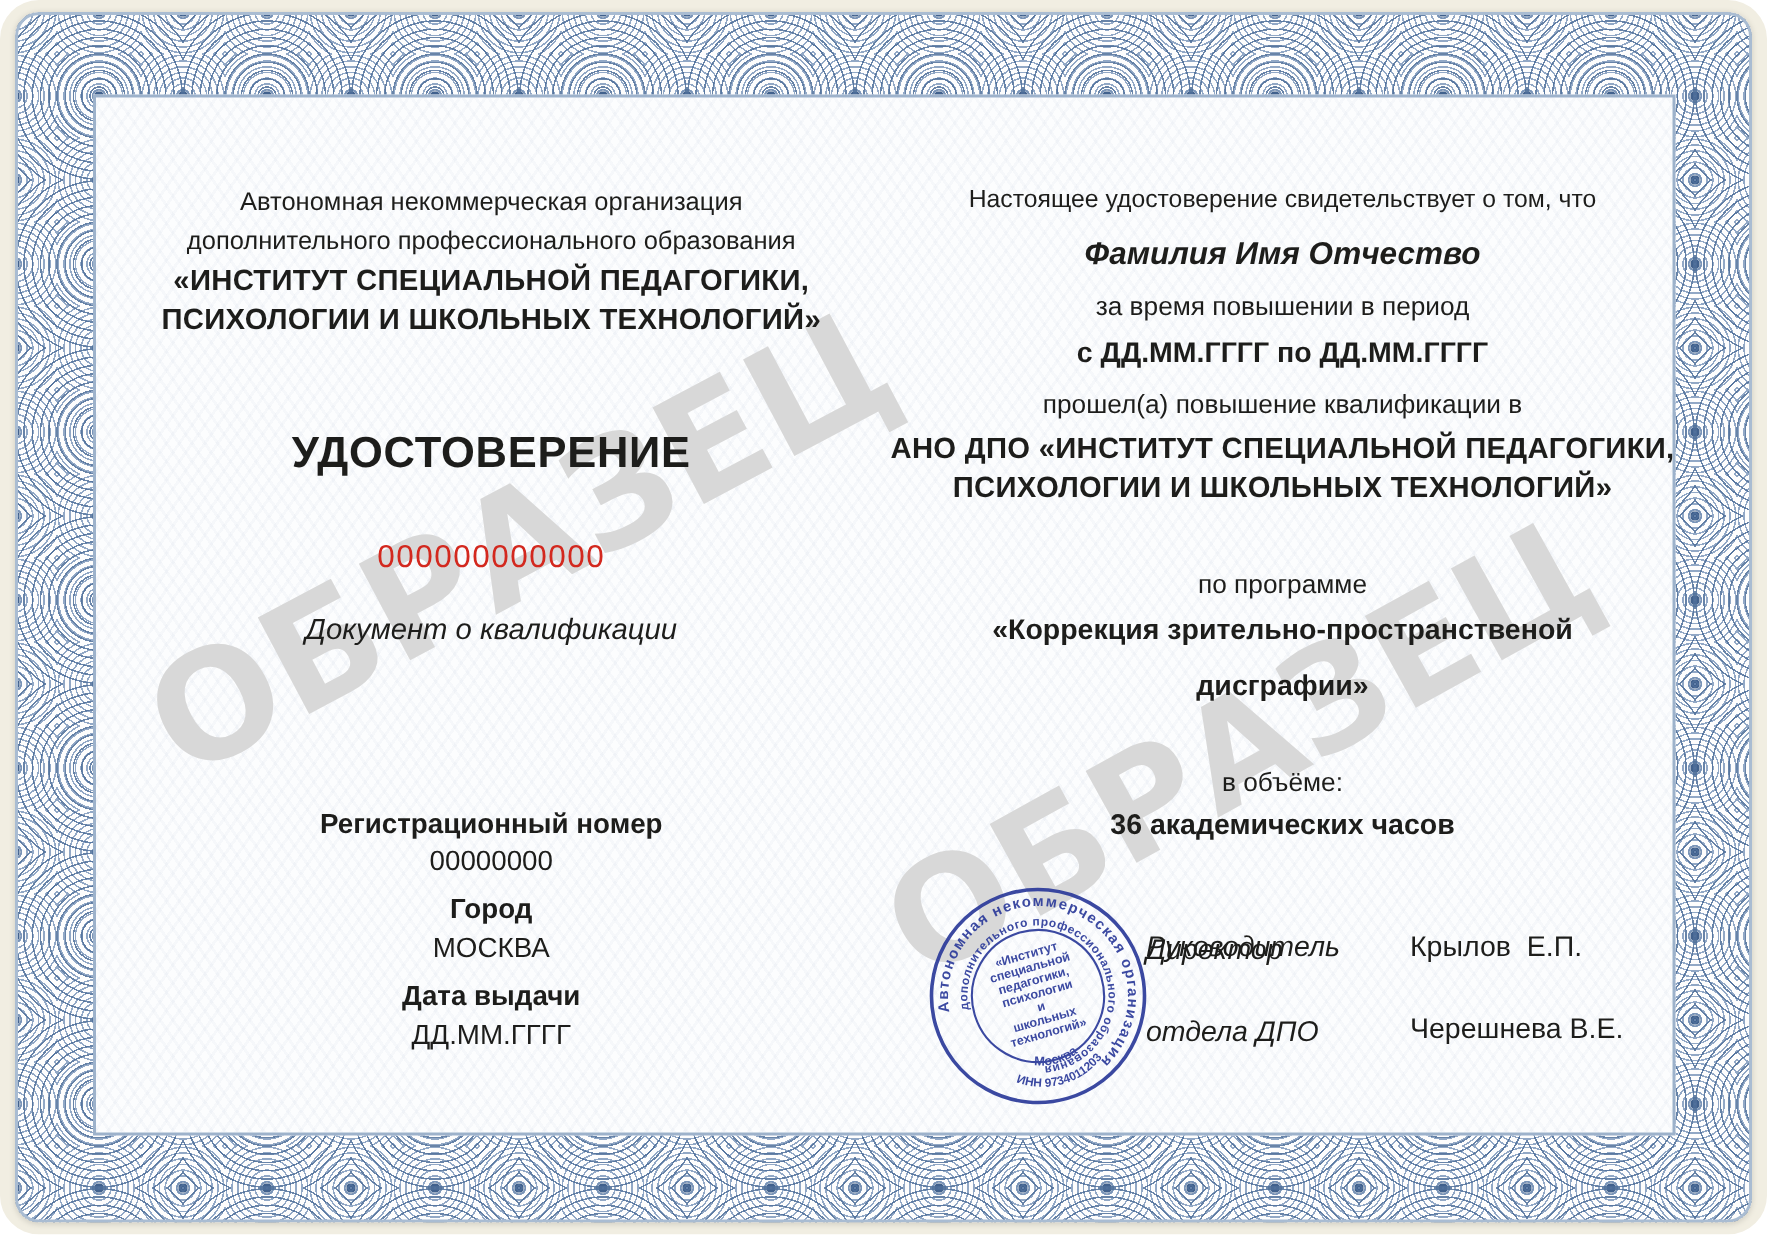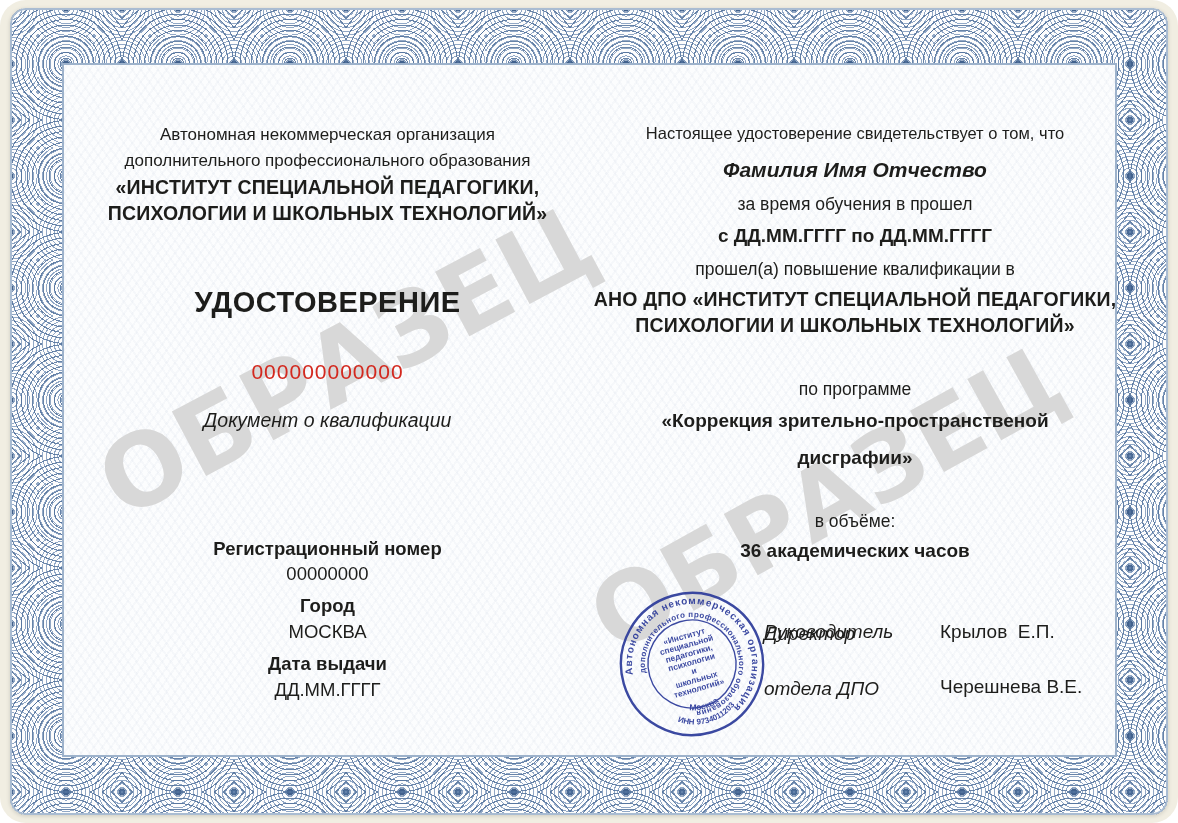--- a/index.html
+++ b/index.html
@@ -86,21 +86,21 @@
             <div class="cline val" style="top:497px">00000000</div>
             <div class="cline lbl" style="top:529px">Город</div>
             <div class="cline val" style="top:555px">МОСКВА</div>
             <div class="cline lbl" style="top:587px">Дата выдачи</div>
             <div class="cline val" style="top:613px">ДД.ММ.ГГГГ</div>
           </div>
 
           <div class="col col-right">
             <div class="cline stmt" style="top:58px">Настоящее удостоверение свидетельствует о том, что</div>
             <div class="cline fio" style="top:92px">Фамилия Имя Отчество</div>
-            <div class="cline body17" style="top:129px">за время обучения в прошел</div>
+            <div class="cline body17" style="top:129px">за время повышении в период</div>
             <div class="cline body19" style="top:159px">с ДД.ММ.ГГГГ по ДД.ММ.ГГГГ</div>
             <div class="cline body17" style="top:194px">прошел(а) повышение квалификации в</div>
             <div class="cline org-big" style="top:221px">АНО ДПО «ИНСТИТУТ СПЕЦИАЛЬНОЙ ПЕДАГОГИКИ,</div>
             <div class="cline org-big" style="top:247px">ПСИХОЛОГИИ И ШКОЛЬНЫХ ТЕХНОЛОГИЙ»</div>
 
             <div class="cline body17" style="top:314px">по программе</div>
             <div class="cline b19" style="top:344px">«Коррекция зрительно-пространственой</div>
             <div class="cline b19" style="top:381px">дисграфии»</div>
 
             <div class="cline body17" style="top:446px">в объёме:</div>

